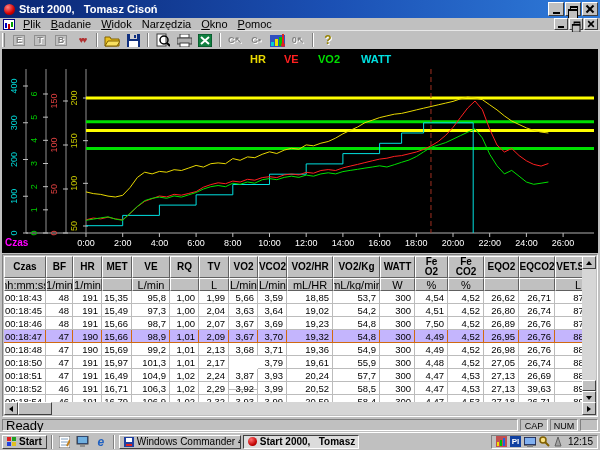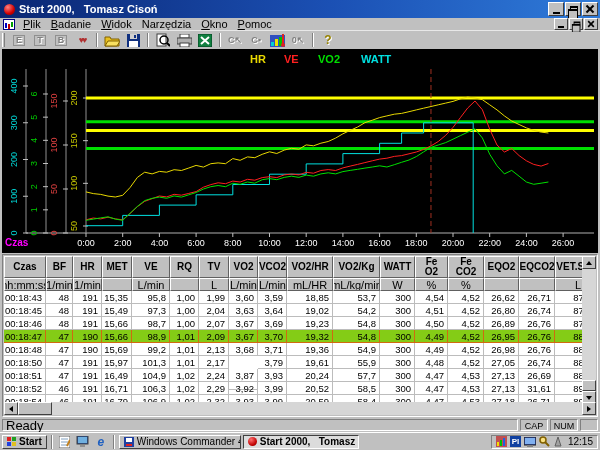--- a/index.html
+++ b/index.html
@@ -64,21 +64,21 @@
   .grid { position:absolute; top:254px; left:2px; width:596px; height:163px;
     border:1px solid; border-color:#808080 #ffffff #ffffff #808080; background:#c0c0c0; }
   .grid-inner { position:absolute; left:1px; top:1px; width:578px; height:146px; overflow:hidden; background:#fff; }
   .hrow { display:flex; height:22px; }
   .urow { display:flex; height:13px; }
   .hcell,.ucell { flex:none; display:flex; align-items:center; justify-content:center;
     background:#c0c0c0; border:1px solid; border-color:#ffffff #606060 #606060 #ffffff; overflow:hidden; }
   .hcell { font-weight:bold; font-size:10px; white-space:pre-line; text-align:center; line-height:10px; }
   .ucell { font-size:11px; }
   .trow { display:flex; height:13px; background:#fff; }
-  .trow.sel { background:#84cc16;align-items:flex-end; }
+  .trow.sel { background:#c4b5fd;align-items:flex-end; }
   .tcell { flex:none; font-size:9.5px; text-align:right; padding:1px 3px 0 0; overflow:hidden;
     border-right:1px solid #bcbcbc; border-bottom:1px solid #bcbcbc; white-space:nowrap; }
   .trow.sel .tcell { border-color:#d06a10; }
 
   
   .vsb { position:absolute; top:1px; right:1px; width:14px; height:148px; background:#d6d6d6; }
   .hsb { position:absolute; left:1px; bottom:1px; height:13px; right:1px; background:#d6d6d6; }
   .sb-btn { position:absolute; width:14px; height:13px; background:#c0c0c0;
     border:1px solid; border-color:#ffffff #404040 #404040 #ffffff;
     display:flex; align-items:center; justify-content:center; }
@@ -367,21 +367,21 @@
       </div>
     <div id="tbody">
         <div class="trow">
           <div class="tcell" style="width: 42px;">00:18:43</div>
           <div class="tcell" style="width: 27px;">48</div>
           <div class="tcell" style="width: 29px;">191</div>
           <div class="tcell" style="width: 30px;">15,35</div>
           <div class="tcell" style="width: 38px;">95,8</div>
           <div class="tcell" style="width: 29px;">1,00</div>
           <div class="tcell" style="width: 30px;">1,99</div>
-          <div class="tcell" style="width: 29px;">3,60</div>
+          <div class="tcell" style="width: 29px;">5,66</div>
           <div class="tcell" style="width: 29px;">3,59</div>
           <div class="tcell" style="width: 46px;">18,85</div>
           <div class="tcell" style="width: 47px;">53,7</div>
           <div class="tcell" style="width: 35px;">300</div>
           <div class="tcell" style="width: 33px;">4,54</div>
           <div class="tcell" style="width: 36px;">4,52</div>
           <div class="tcell" style="width: 35px;">26,62</div>
           <div class="tcell" style="width: 36px;">26,71</div>
           <div class="tcell" style="width: 46px;">875,0</div>
         </div>
@@ -410,21 +410,21 @@
           <div class="tcell" style="width: 29px;">191</div>
           <div class="tcell" style="width: 30px;">15,66</div>
           <div class="tcell" style="width: 38px;">98,7</div>
           <div class="tcell" style="width: 29px;">1,00</div>
           <div class="tcell" style="width: 30px;">2,07</div>
           <div class="tcell" style="width: 29px;">3,67</div>
           <div class="tcell" style="width: 29px;">3,69</div>
           <div class="tcell" style="width: 46px;">19,23</div>
           <div class="tcell" style="width: 47px;">54,8</div>
           <div class="tcell" style="width: 35px;">300</div>
-          <div class="tcell" style="width: 33px;">4,50</div>
+          <div class="tcell" style="width: 33px;">7,50</div>
           <div class="tcell" style="width: 36px;">4,52</div>
           <div class="tcell" style="width: 35px;">26,89</div>
           <div class="tcell" style="width: 36px;">26,76</div>
           <div class="tcell" style="width: 46px;">879,1</div>
         </div>
         <div class="trow sel">
           <div class="tcell" style="width: 42px;">00:18:47</div>
           <div class="tcell" style="width: 27px;">47</div>
           <div class="tcell" style="width: 29px;">190</div>
           <div class="tcell" style="width: 30px;">15,66</div>
@@ -508,21 +508,21 @@
           <div class="tcell" style="width: 29px;">1,02</div>
           <div class="tcell" style="width: 30px;">2,29</div>
           <div class="tcell" style="width: 29px;">3,92</div>
           <div class="tcell" style="width: 29px;">3,99</div>
           <div class="tcell" style="width: 46px;">20,52</div>
           <div class="tcell" style="width: 47px;">58,5</div>
           <div class="tcell" style="width: 35px;">300</div>
           <div class="tcell" style="width: 33px;">4,47</div>
           <div class="tcell" style="width: 36px;">4,53</div>
           <div class="tcell" style="width: 35px;">27,13</div>
-          <div class="tcell" style="width: 36px;">31,61</div>
+          <div class="tcell" style="width: 36px;">39,63</div>
           <div class="tcell" style="width: 46px;">890,1</div>
         </div>
         <div class="trow">
           <div class="tcell" style="width: 42px;">00:18:54</div>
           <div class="tcell" style="width: 27px;">46</div>
           <div class="tcell" style="width: 29px;">191</div>
           <div class="tcell" style="width: 30px;">16,79</div>
           <div class="tcell" style="width: 38px;">106,9</div>
           <div class="tcell" style="width: 29px;">1,02</div>
           <div class="tcell" style="width: 30px;">2,32</div>

